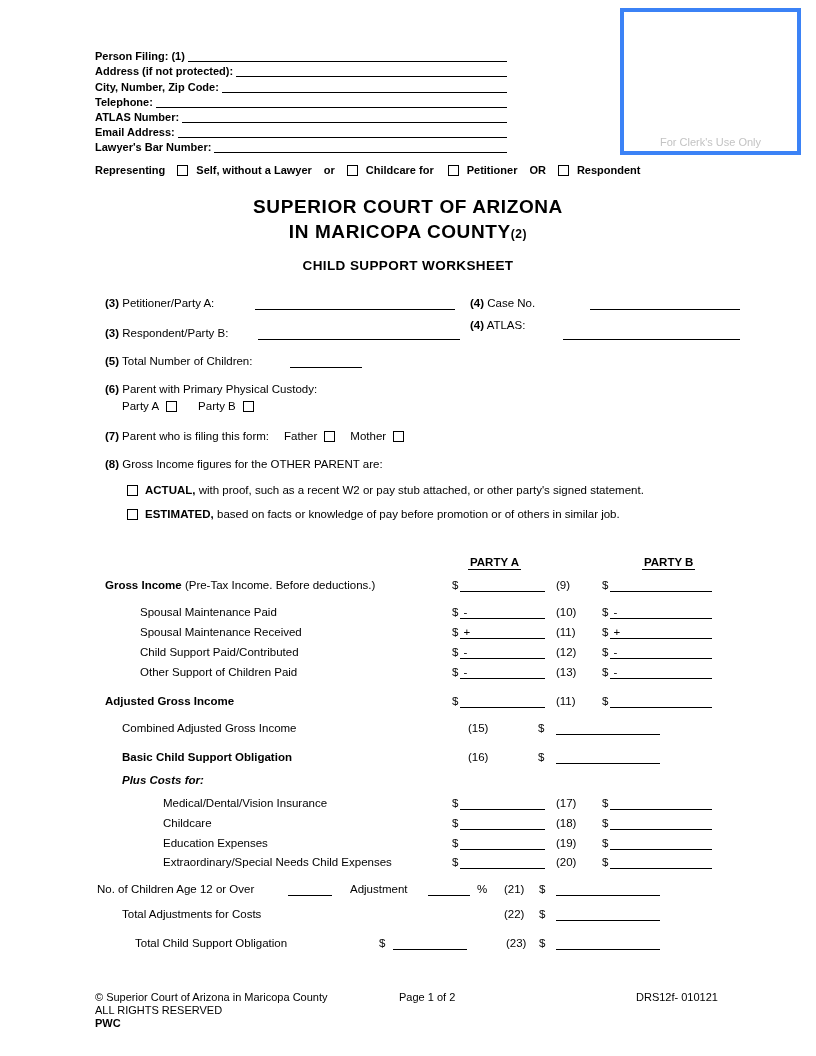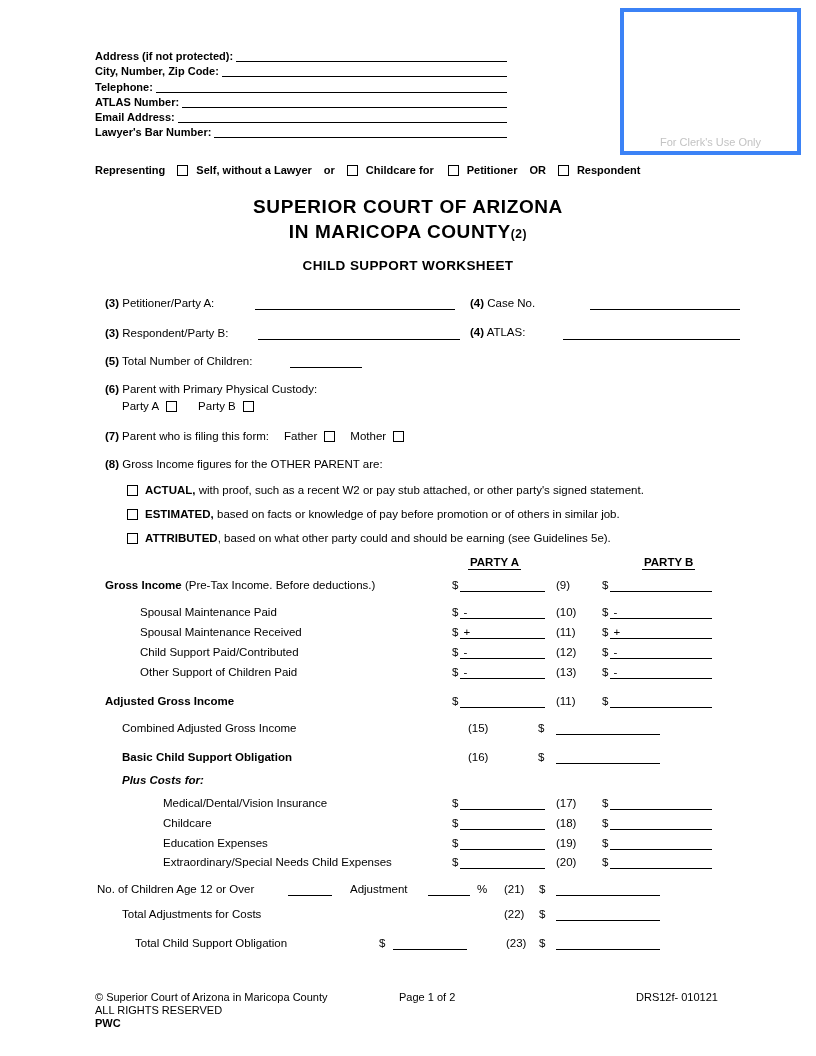--- a/index.html
+++ b/index.html
@@ -37,20 +37,24 @@
 <body>
 
 <div class="page">
 
   <div class="clerk">
     <span>For Clerk's Use Only</span>
   </div>
 
   <div class="filer">
     <div class="ff">
+      <span class="lab">Person Filing: (1)</span>
+      <span class="fill"></span>
+    </div>
+    <div class="ff">
       <span class="lab">Address (if not protected):</span>
       <span class="fill"></span>
     </div>
     <div class="ff">
       <span class="lab">City, Number, Zip Code:</span>
       <span class="fill"></span>
     </div>
     <div class="ff">
       <span class="lab">Telephone:</span>
       <span class="fill"></span>
@@ -98,21 +102,21 @@
     <span class="b">(4)</span>
     <span>Case No.</span>
   </div>
   <div class="hline" style="left:590px;top:296px;width:150px"></div>
 
   <div class="abs" style="left:105px;top:326px">
     <span class="b">(3)</span>
     <span>Respondent/Party B:</span>
   </div>
   <div class="hline" style="left:258px;top:326px;width:202px"></div>
-  <div class="abs" style="left:470px;top:325px">
+  <div class="abs" style="left:470px;top:318px">
     <span class="b">(4)</span>
     <span>ATLAS:</span>
   </div>
   <div class="hline" style="left:563px;top:326px;width:177px"></div>
 
   <div class="abs" style="left:105px;top:354px">
     <span class="b">(5)</span>
     <span>Total Number of Children:</span>
   </div>
   <div class="hline" style="left:290px;top:354px;width:72px"></div>
@@ -142,24 +146,20 @@
     <span>Gross Income figures for the OTHER PARENT are:</span>
   </div>
 
   <div class="opt" style="left:127px;top:483px">
     <span class="cb"></span>
     <span><span class="b">ACTUAL,</span><span> with proof, such as a recent W2 or pay stub attached, or other party's signed statement.</span></span>
   </div>
   <div class="opt" style="left:127px;top:507px">
     <span class="cb"></span>
     <span><span class="b">ESTIMATED,</span><span> based on facts or knowledge of pay before promotion or of others in similar job.</span></span>
-  </div>
-  <div class="opt" style="left:127px;top:531px">
-    <span class="cb"></span>
-    <span><span class="b">ATTRIBUTED</span><span>, based on what other party could and should be earning (see Guidelines 5e).</span></span>
   </div>
 
   <div class="phead" style="left:468px;top:556px">PARTY A</div>
   <div class="phead" style="left:642px;top:556px">PARTY B</div>
 
   <div class="abs" style="left:105px;top:578px">
     <span class="b">Gross Income</span><span> (Pre-Tax Income. Before deductions.)</span>
   </div>
   <div class="mcell" style="left:452px;top:576px;width:93px">
     <span class="d">$</span>

